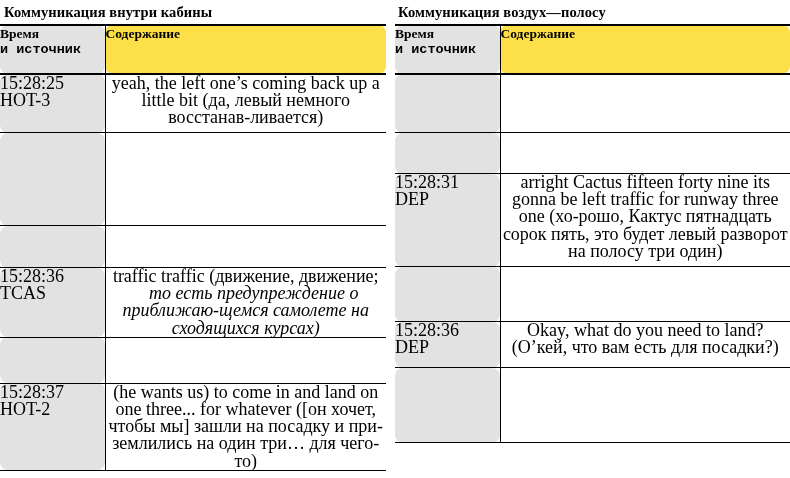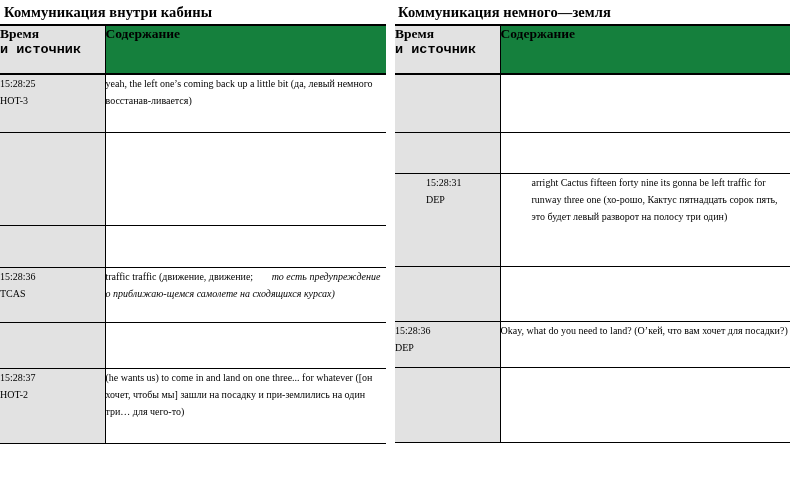--- a/index.html
+++ b/index.html
@@ -55,20 +55,21 @@
 
   table.cvr {
     border-collapse: collapse;
     width: 100%;
     table-layout: fixed;
   }
   table.cvr td, table.cvr th {
     vertical-align: top;
     padding: 0;
     margin: 8px;
+    border-radius: 8px;
   }
 
   
   col.c-time { width: 105px; }
   col.c-text { width: auto; }
   .tbl-wrap.right col.c-time { width: 105px; }
 
   
   tr.hdr th {
     border-top: 2.2px solid #000;
@@ -80,67 +81,67 @@
   }
   th.h-time {
     background: #e2e2e2;
     padding: 5px 0 0 7px;
     text-align: left;
     border-right: 1px solid #000;
   }
   th.h-time .l1 { display: block; }
   th.h-time .l2 { display: block; font-family: Liberation Mono, monospace; }
   th.h-text {
-    background: #15803d;
+    background: #fde047;
     padding: 0 0 4px 8px;
     text-align: left;
     vertical-align: bottom;
   }
 
   
   tr.row td {
     border-bottom: 1.6px solid #000;
-    font-size: 10px;
+    font-size: 18px;
     line-height: 17.2px;
   }
   td.t-time {
     background: #e2e2e2;
     border-right: 1px solid #000;
     padding: 4px 0 6px 7px;
     white-space: nowrap;
   }
   td.t-time .src { display: block; }
   td.t-text {
     background: #ffffff;
     padding: 4px 6px 6px 8px;
-    text-align: left;
+    text-align: center;
     hyphens: manual;
   }
   td.t-text .it { font-style: italic; padding-left: 16px; }
   tr.row.blank td.t-time { background: #e2e2e2; }
   tr.row.blank td.t-text { background: #ffffff; }
 
   
   tr.h-r1 td { height: 57px; }
   tr.h-r2 td { height: 40px; }
-  tr.h-r3 td { height: 92px; padding-left: 31px; }
+  tr.h-r3 td { height: 92px; }
   tr.h-r4 td { height: 41px; }
   tr.h-r5 td { height: 54px; }
   tr.h-r6 td { height: 45px; }
   tr.h-r7 td { height: 74px; }
   tr.h-r7 td { border-bottom: 1.6px solid #000; }
 </style>
 </head>
 <body>
 
 <div class="page">
 
   <div class="section-titles">
     <div class="section-title left">Коммуникация внутри кабины</div>
-    <div class="section-title right">Коммуникация немного—земля</div>
+    <div class="section-title right">Коммуникация воздух—полосу</div>
   </div>
 
   <div class="tables">
 
     <div class="tbl-wrap left">
       <table class="cvr">
         <colgroup>
             <col class="c-time">
             <col class="c-text">
           </colgroup>
@@ -247,21 +248,21 @@
               <span></span>
             </td>
             <td class="t-text"></td>
           </tr>
 
           <tr class="row h-r6">
             <td class="t-time">
               <span>15:28:36</span>
               <span class="src">DEP</span>
             </td>
-            <td class="t-text">Okay, what do you need to land? (О’кей, что вам хочет для посадки?)</td>
+            <td class="t-text">Okay, what do you need to land? (О’кей, что вам есть для посадки?)</td>
           </tr>
 
           <tr class="row blank h-r7">
             <td class="t-time">
               <span></span>
             </td>
             <td class="t-text"></td>
           </tr>
         </tbody>
       </table>

